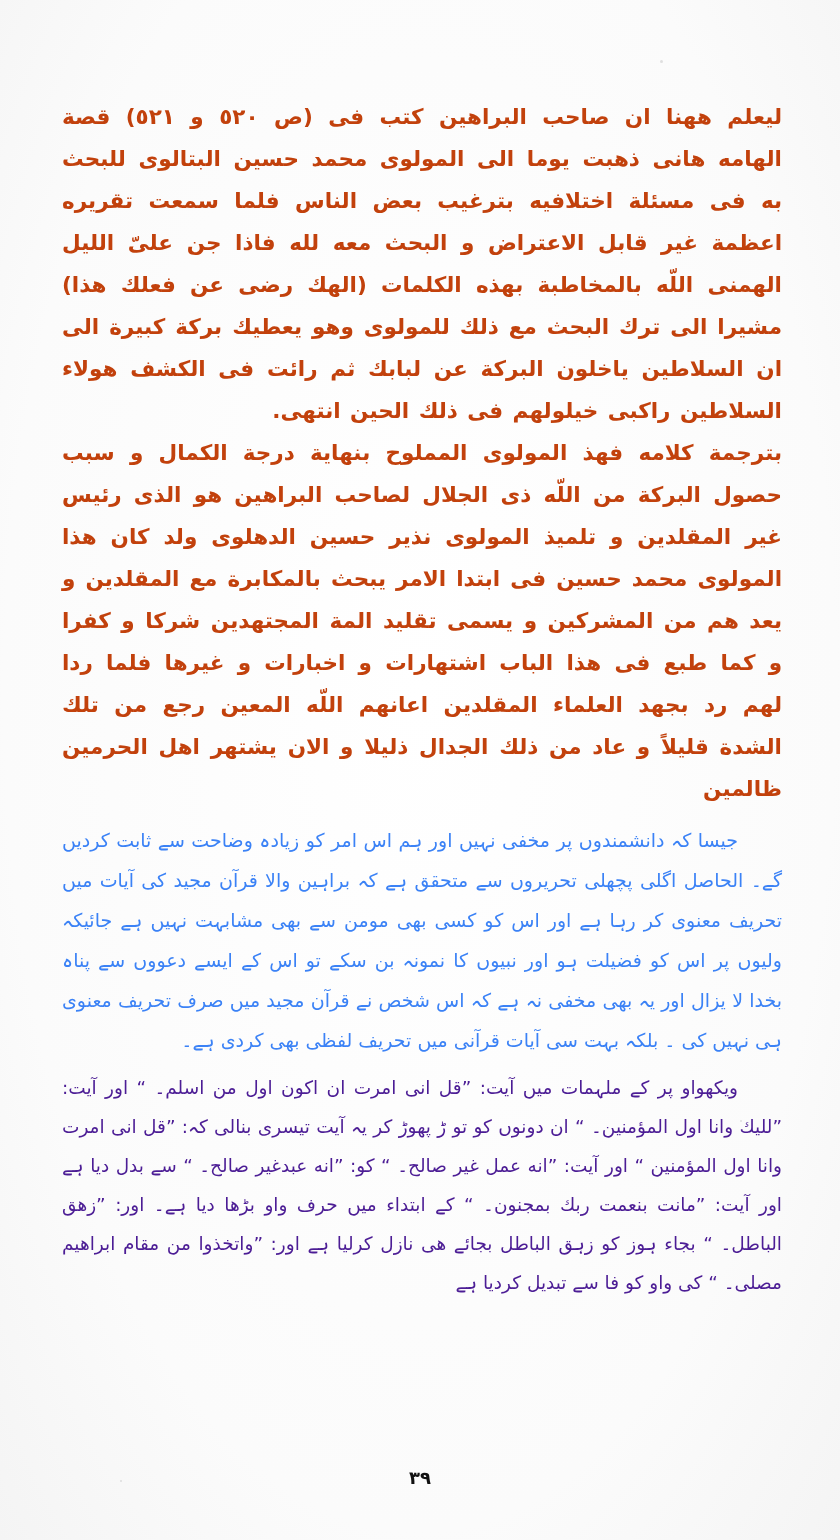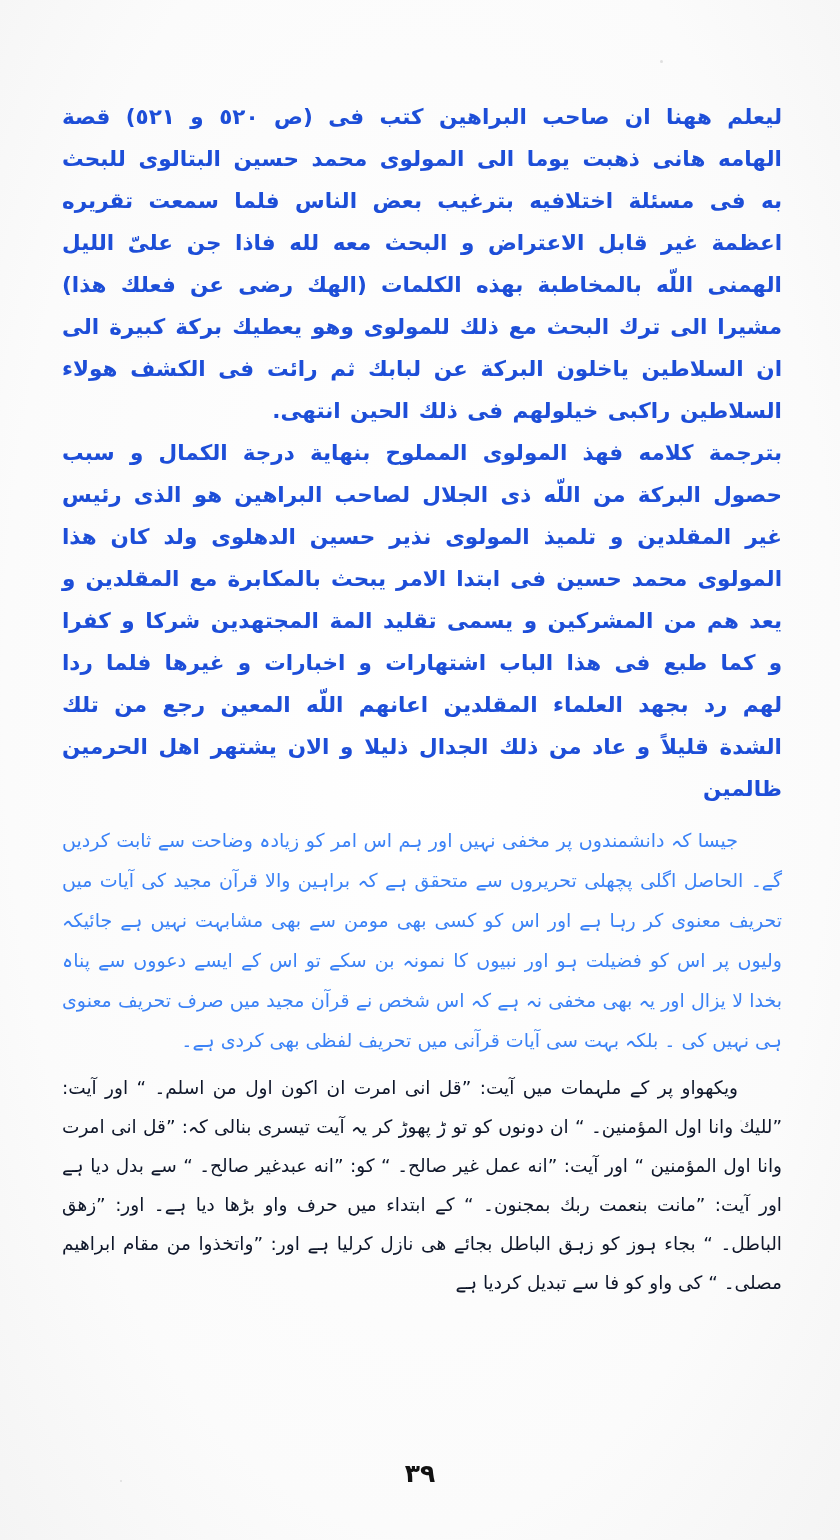--- a/index.html
+++ b/index.html
@@ -33,21 +33,21 @@
   
   .arabic-block {
     font-family: "DejaVu Sans", "Liberation Sans", sans-serif;
     font-weight: 700;
     font-size: 21.5px;
     line-height: 42px;
     letter-spacing: 0px;
     word-spacing: 2px;
     text-align: justify;
     text-justify: inter-word;
-    color: #1d4ed8;
+    color: #c2410c;
   }
   .arabic-block p {
     margin: 0 0 0 0;
   }
   
   .urdu-block {
     font-family: "DejaVu Sans", "Liberation Sans", sans-serif;
     font-weight: 400;
     font-size: 19px;
     line-height: 40px;
@@ -60,34 +60,34 @@
   }
   .urdu-indent {
     text-indent: 44px;
   }
   
   .mixed-block {
     font-family: "DejaVu Sans", "Liberation Sans", sans-serif;
     font-size: 18.5px;
     line-height: 39px;
     text-align: justify;
-    color: #0f172a;
+    color: #4c1d95;
     margin-top: 8px;
   }
   .mixed-block p {
     margin: 0;
   }
   .page-number {
     position: absolute;
     left: 0;
     right: 0;
     bottom: 52px;
     text-align: center;
     font-family: "DejaVu Sans", "Liberation Sans", sans-serif;
-    font-size: 25px;
+    font-size: 18px;
     font-weight: 700;
     color: #111111;
     letter-spacing: 1px;
   }
   .speck {
     position: absolute;
     background: #c9c9c9;
     border-radius: 50%;
     opacity: .55;
   }

